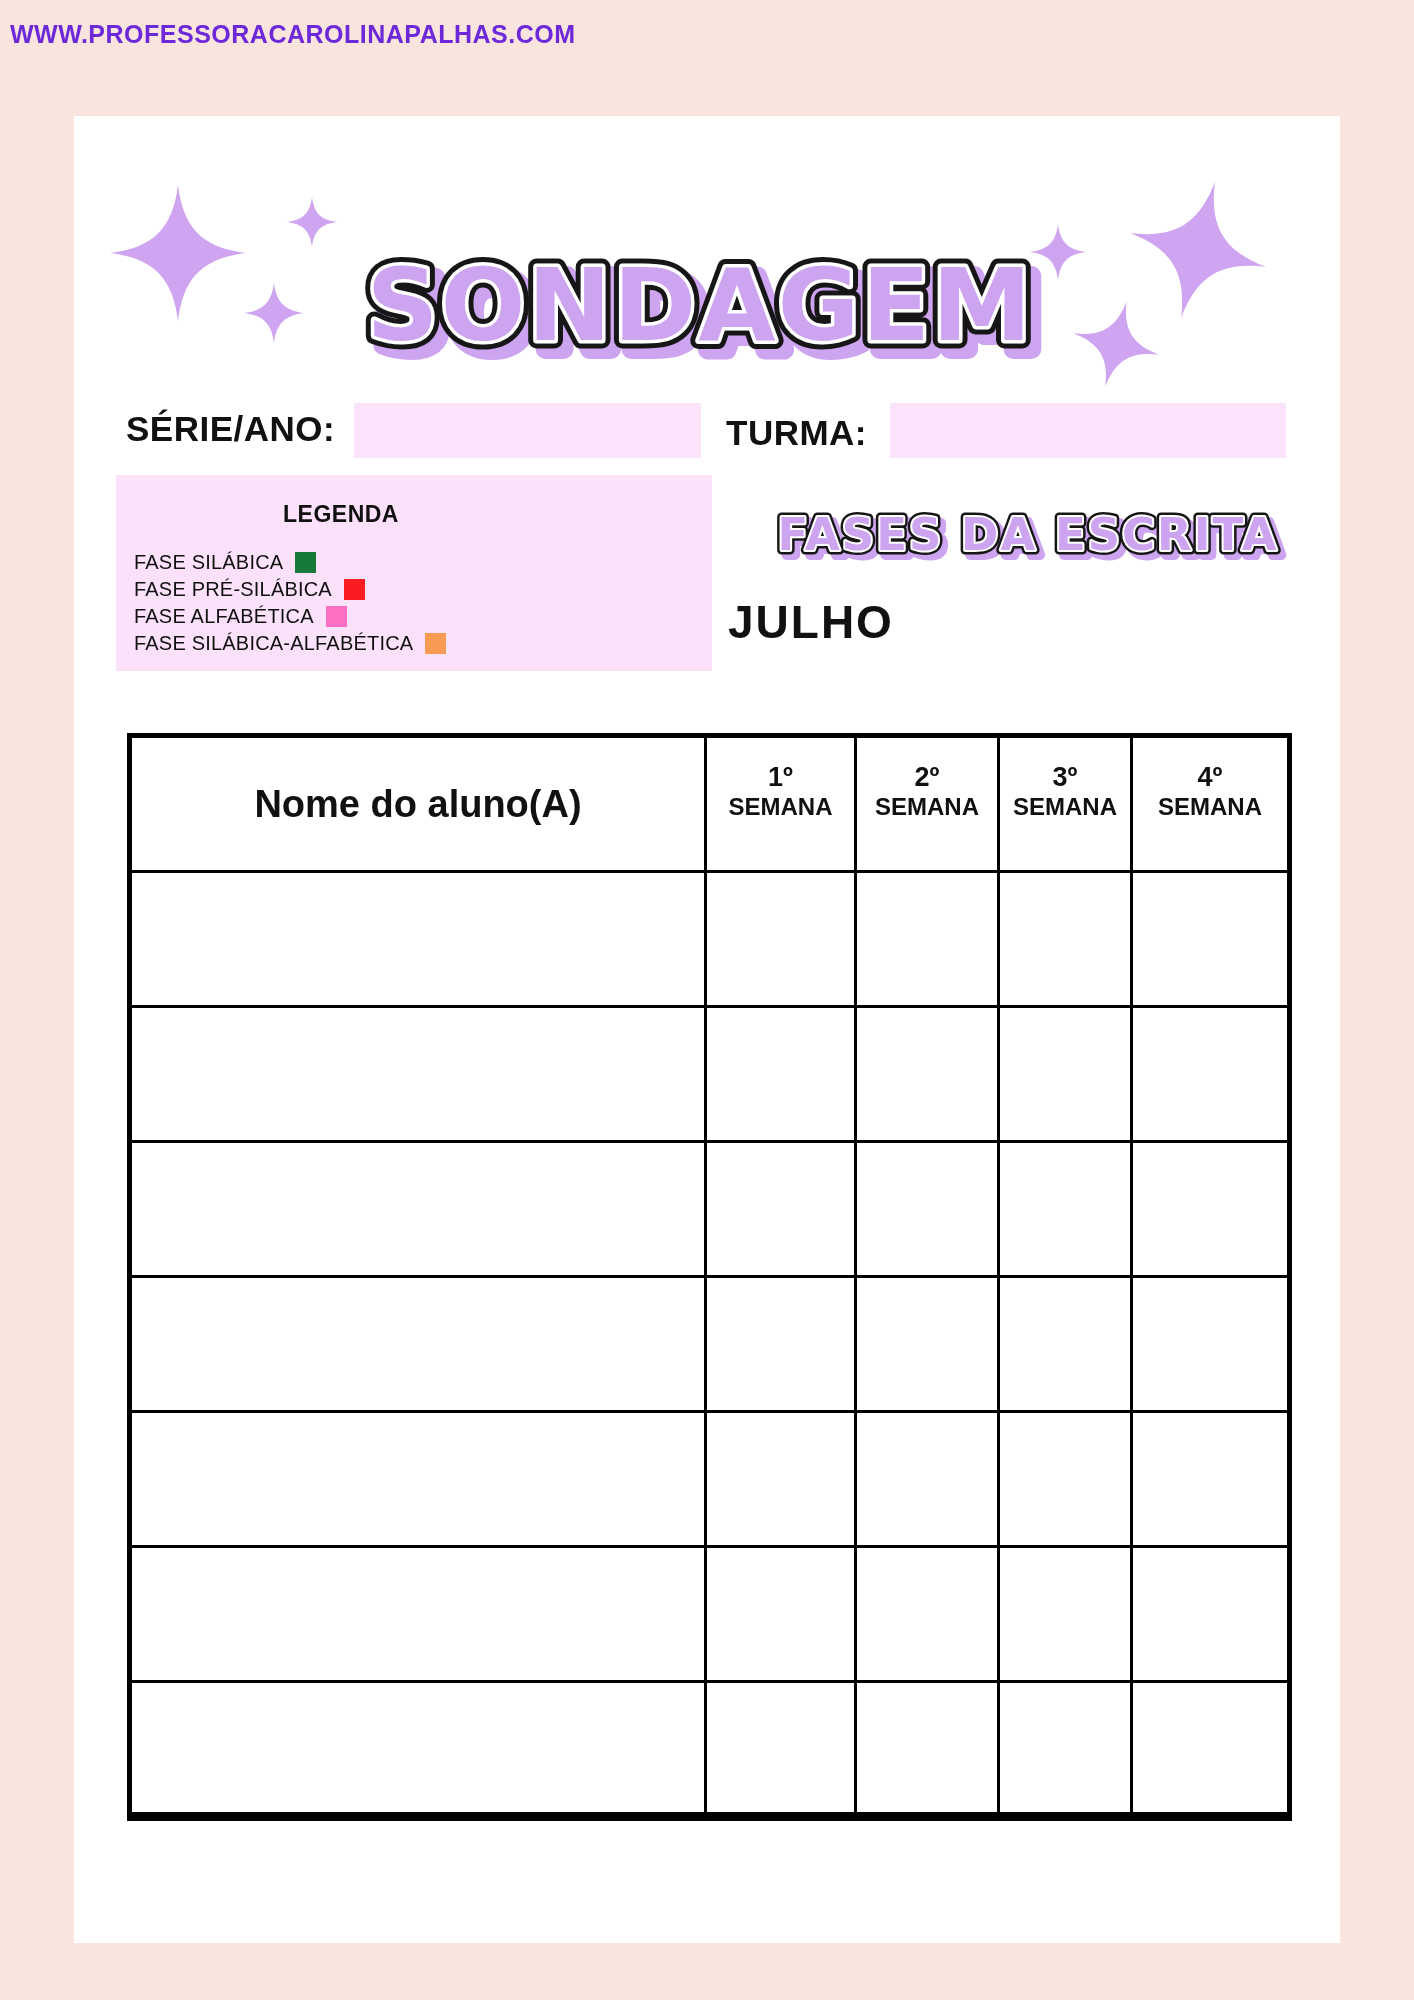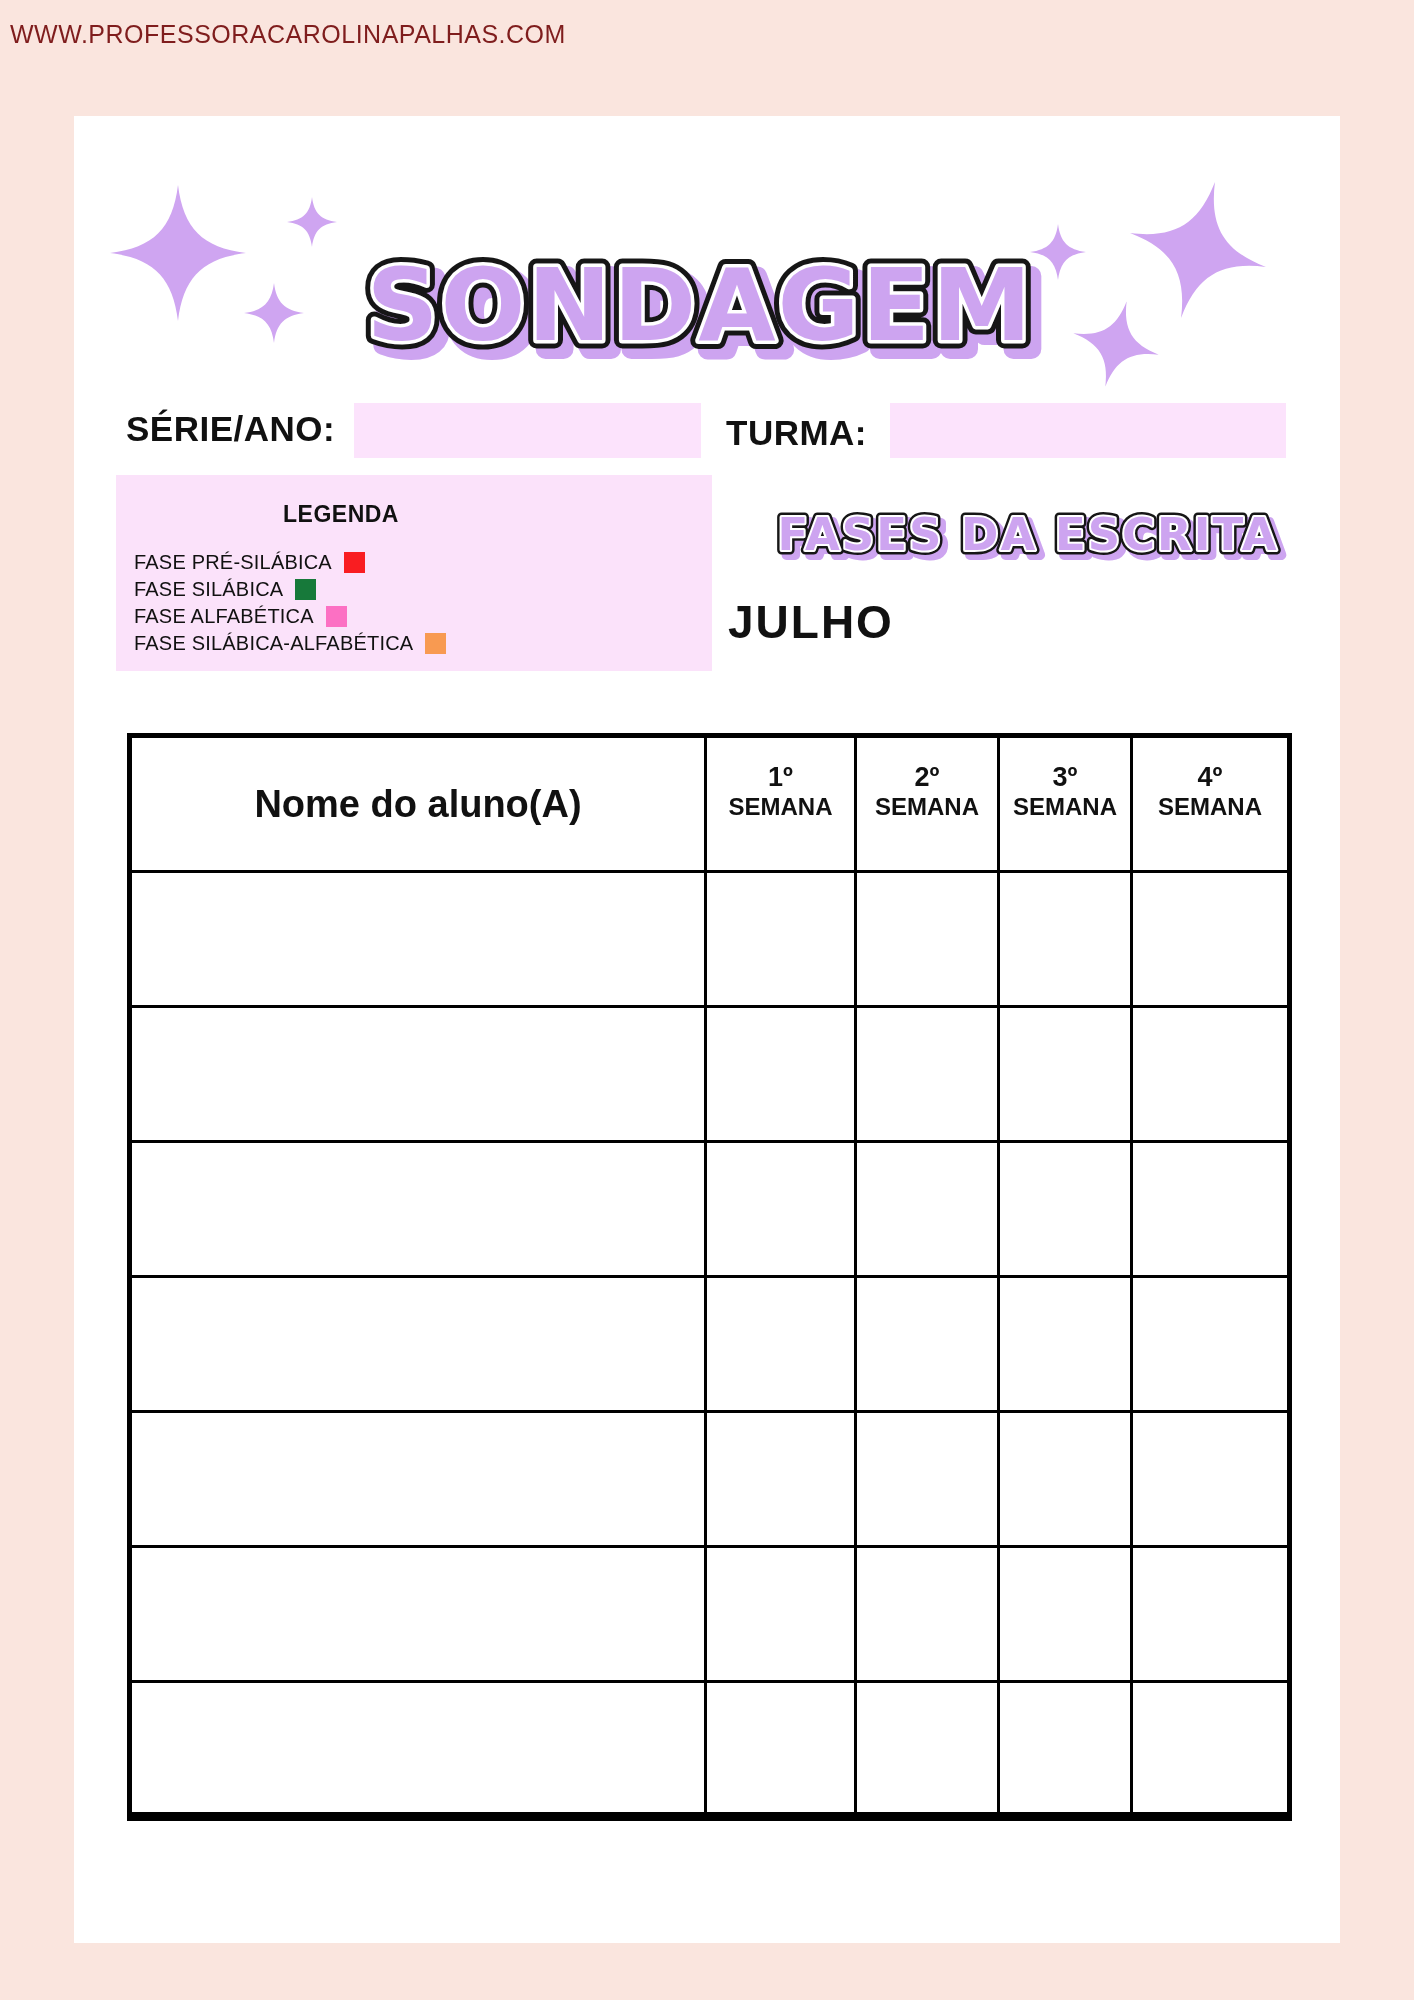--- a/index.html
+++ b/index.html
@@ -1,19 +1,19 @@
 <!DOCTYPE html>
 <html><head>
 <meta charset="utf-8">
 <style>
   *{margin:0;padding:0;box-sizing:border-box}
   html,body{width:1414px;height:2000px}
   body{position:relative;background:#fae5de;font-family:"Liberation Sans",sans-serif;overflow:hidden;color:#111}
 
-  .watermark{position:absolute;left:10px;top:20px;font-size:25px;font-weight:normal;color:#7f1d1d;letter-spacing:.5px}
+  .watermark{position:absolute;left:10px;top:20px;font-size:25px;font-weight:bold;color:#6d28d9;letter-spacing:.5px}
 
   .sheet{position:absolute;left:74px;top:116px;width:1266px;height:1827px;background:#fff}
 
   
   .sparkle{position:absolute}
   .sparkle path{fill:#cfa5f1}
   .s1{left:36px;top:69px;width:136px;height:136px}
   .s2{left:213px;top:81px;width:50px;height:50px}
   .s3{left:170px;top:167px;width:60px;height:60px}
   .s4{left:956px;top:108px;width:56px;height:56px}
@@ -100,26 +100,26 @@
 
   <span class="flabel lab-serie">SÉRIE/ANO:</span>
   <div class="finput in-serie"></div>
   <span class="flabel lab-turma">TURMA:</span>
   <div class="finput in-turma"></div>
 
   <div class="legend">
     <div class="legend-title">LEGENDA</div>
     <div class="legend-items">
         <div class="legend-item">
+          <span>FASE SILÁBICA</span>
+          <span class="legend-swatch" style="background: rgb(23, 121, 58);"></span>
+        </div>
+        <div class="legend-item">
           <span>FASE PRÉ-SILÁBICA</span>
           <span class="legend-swatch" style="background: rgb(249, 29, 33);"></span>
-        </div>
-        <div class="legend-item">
-          <span>FASE SILÁBICA</span>
-          <span class="legend-swatch" style="background: rgb(23, 121, 58);"></span>
         </div>
         <div class="legend-item">
           <span>FASE ALFABÉTICA</span>
           <span class="legend-swatch" style="background: rgb(252, 112, 195);"></span>
         </div>
         <div class="legend-item">
           <span>FASE SILÁBICA-ALFABÉTICA</span>
           <span class="legend-swatch" style="background: rgb(248, 154, 81);"></span>
         </div>
       </div>

